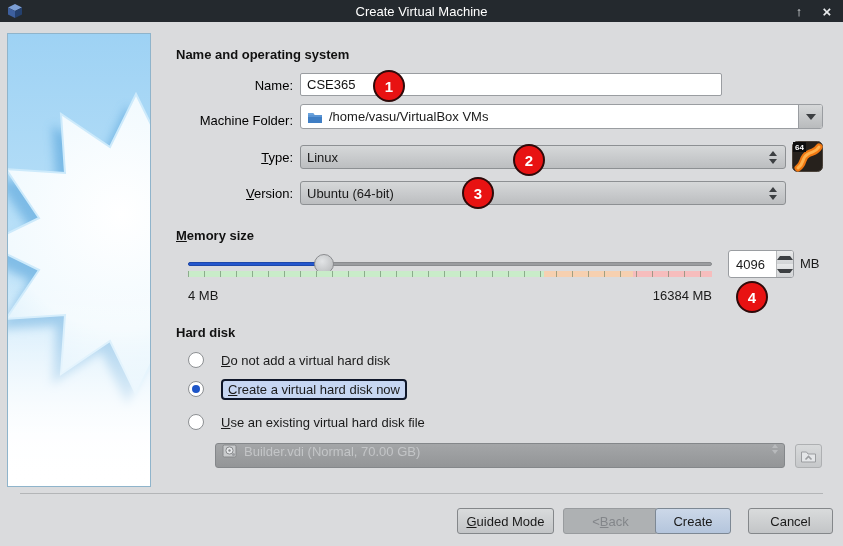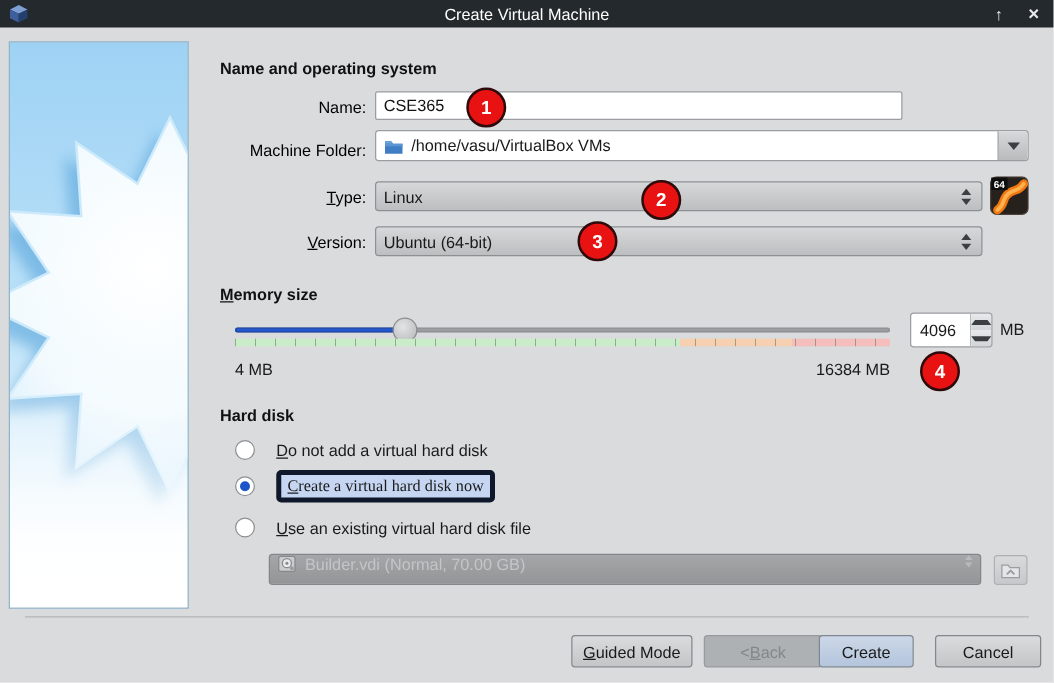--- a/index.html
+++ b/index.html
@@ -73,21 +73,21 @@
   .spinbox .arr-dn { border-top-width:4px; border-left-width:3.5px; border-right-width:3.5px; }
   .range-label { position:absolute; color:#1a1a1a; }
 
   
   .radio-row { position:absolute; left:188px; display:flex; align-items:center; gap:17px; height:20px; }
   .radio { width:16px; height:16px; border-radius:50%; background:#ffffff; border:1px solid #8d9093;
     display:flex; align-items:center; justify-content:center; flex:0 0 auto; }
   .radio .dot { width:8px; height:8px; border-radius:50%; background:transparent; }
   .radio.checked .dot { background:#1d55c8; }
   .radio-label { white-space:nowrap; }
-  .radio-label.focused { background:#c6d6f2; border:4px solid #0f172a; border-radius:4px; padding:1px 5px;font-family:Liberation Serif, serif; }
+  .radio-label.focused { background:#c6d6f2; border:2px solid #0f172a; border-radius:4px; padding:1px 5px; }
 
   .disabled-combo { position:absolute; left:215px; top:443px; width:570px; height:25px;
     border:1px solid #84878a; border-radius:3px;
     background:linear-gradient(180deg,#a4a6a8,#939597); display:flex; 
     gap:6px; padding:0 6px; color:#c3c5c7; }
   .disabled-combo .spin { margin-left:auto; display:flex; flex-direction:column; gap:2px; }
   .disabled-combo .arr-up { border-bottom-color:#b8babc; border-bottom-width:4px; border-left-width:3px; border-right-width:3px; }
   .disabled-combo .arr-dn { border-top-color:#b8babc; border-top-width:4px; border-left-width:3px; border-right-width:3px; }
   .choose-disk-btn { position:absolute; left:795px; top:444px; width:27px; height:24px;
     border:1px solid #aeb0b2; border-radius:3px; background:linear-gradient(180deg,#d8dadb,#c6c8ca);

